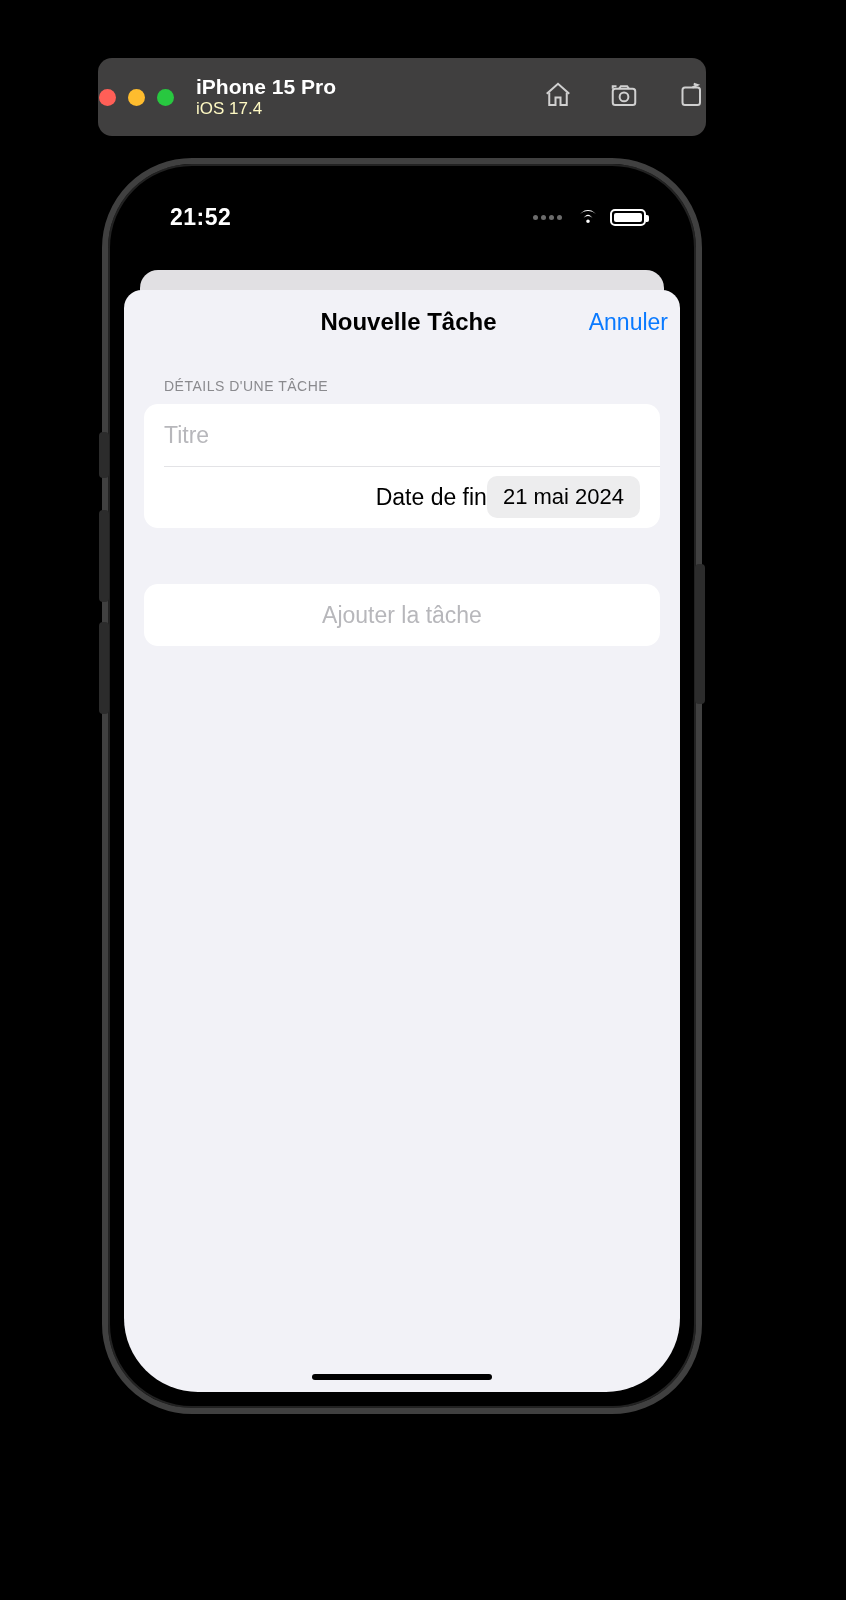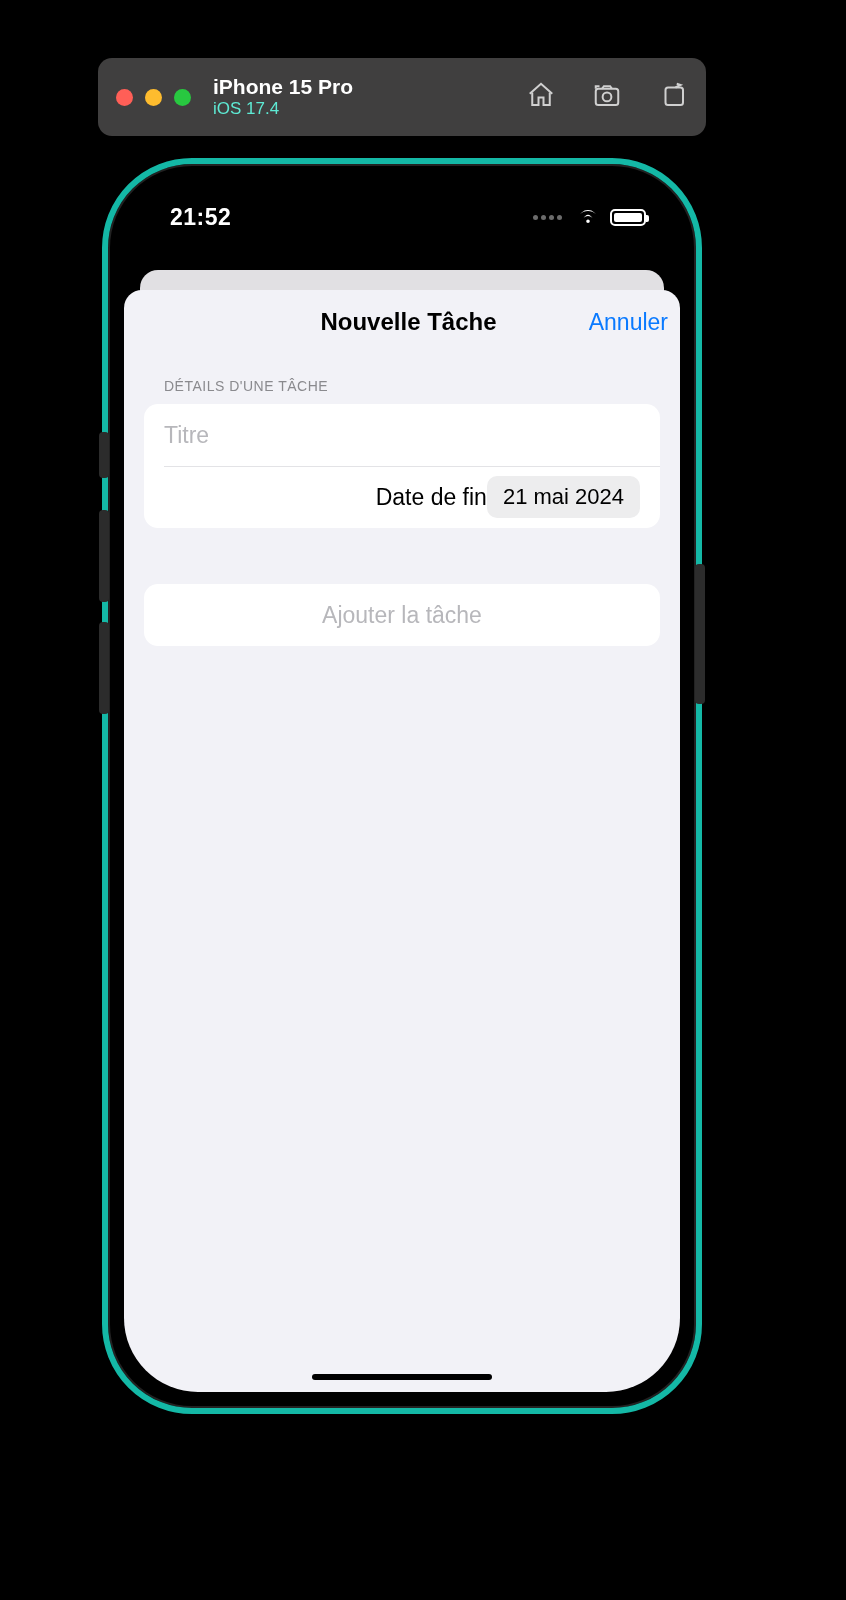--- a/index.html
+++ b/index.html
@@ -16,59 +16,59 @@
   .sim-bar {
     position: absolute;
     top: 58px;
     left: 98px;
     width: 608px;
     height: 78px;
     background: #403f3f;
     border-radius: 14px;
     display: flex;
     align-items: center;
-    padding: 0 18px;
+    padding: 0 1px;
     color: #e6e6e6;
   }
   .traffic {
     display: flex;
     gap: 12px;
   }
   .traffic .dot {
     width: 17px; height: 17px; border-radius: 50%;
   }
   .dot.red    { background: #ff5f57; }
   .dot.yellow { background: #febc2e; }
   .dot.green  { background: #28c840; }
   .sim-title {
     margin-left: 22px;
     display: flex;
     flex-direction: column;
     line-height: 1.15;
   }
   .sim-title .device { font-size: 21px; font-weight: 700; color: #fff; }
-  .sim-title .os     { font-size: 17px; color: #5eead4; }
+  .sim-title .os     { font-size: 17px; color: #fef9c3; }
   .sim-icons {
     margin-left: auto;
     display: flex;
     gap: 36px;
     align-items: center;
     color: #d0d0d0;
   }
   .sim-icons svg { width: 30px; height: 30px; }
 
   
   .phone {
     position: absolute;
     top: 158px;
     left: 102px;
     width: 600px;
     height: 1256px;
     background: #000;
-    border: 6px solid #14b8a6;
+    border: 6px solid #404040;
     border-radius: 90px;
     box-shadow: 0 0 0 2px #222 inset;
   }
   .phone .screen {
     position: absolute;
     inset: 16px;
     border-radius: 74px;
     overflow: hidden;
     background: #000;
   }

